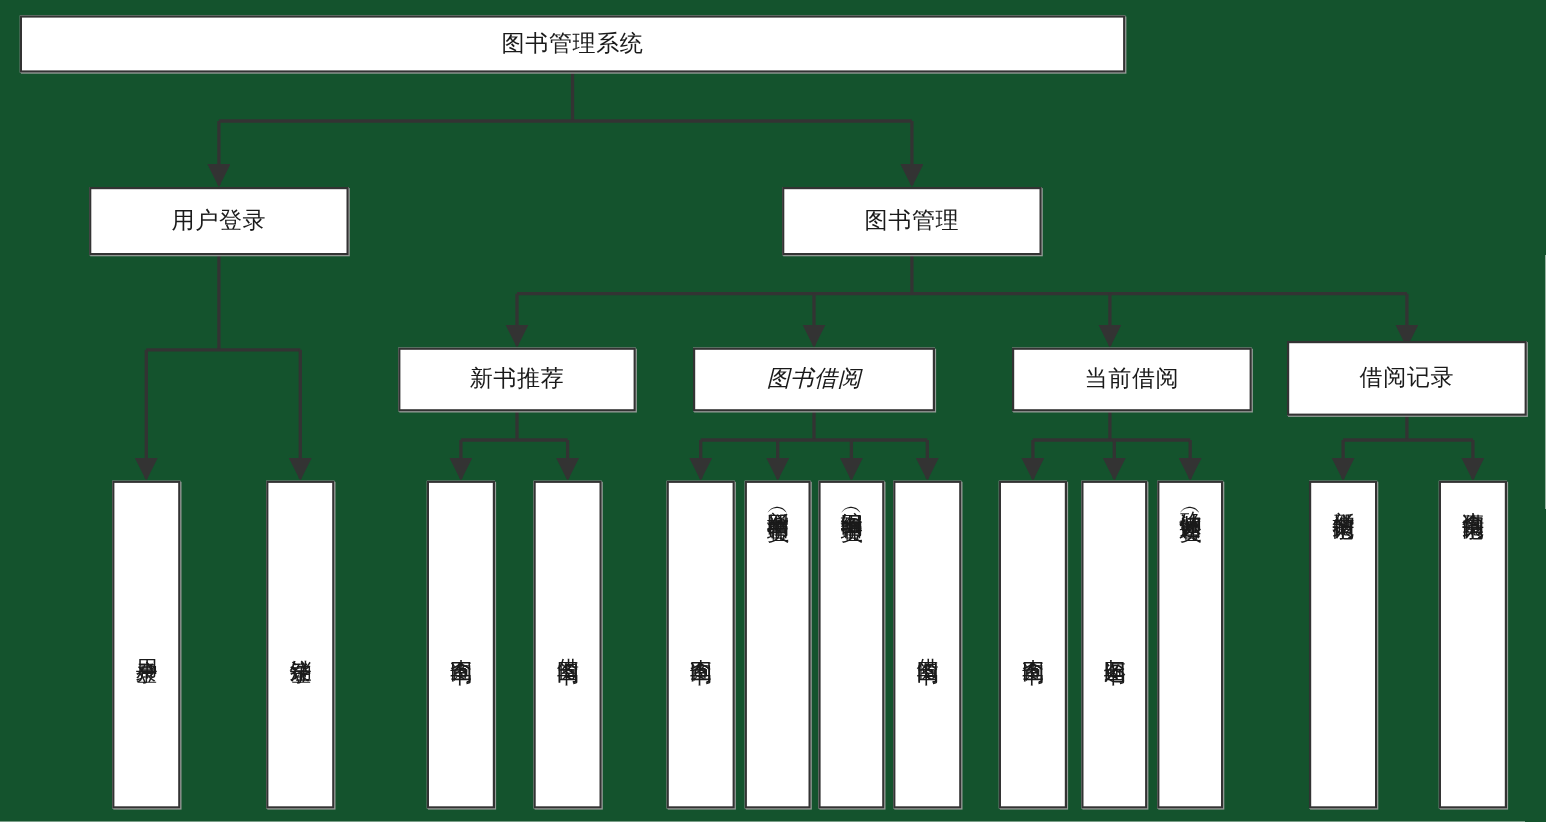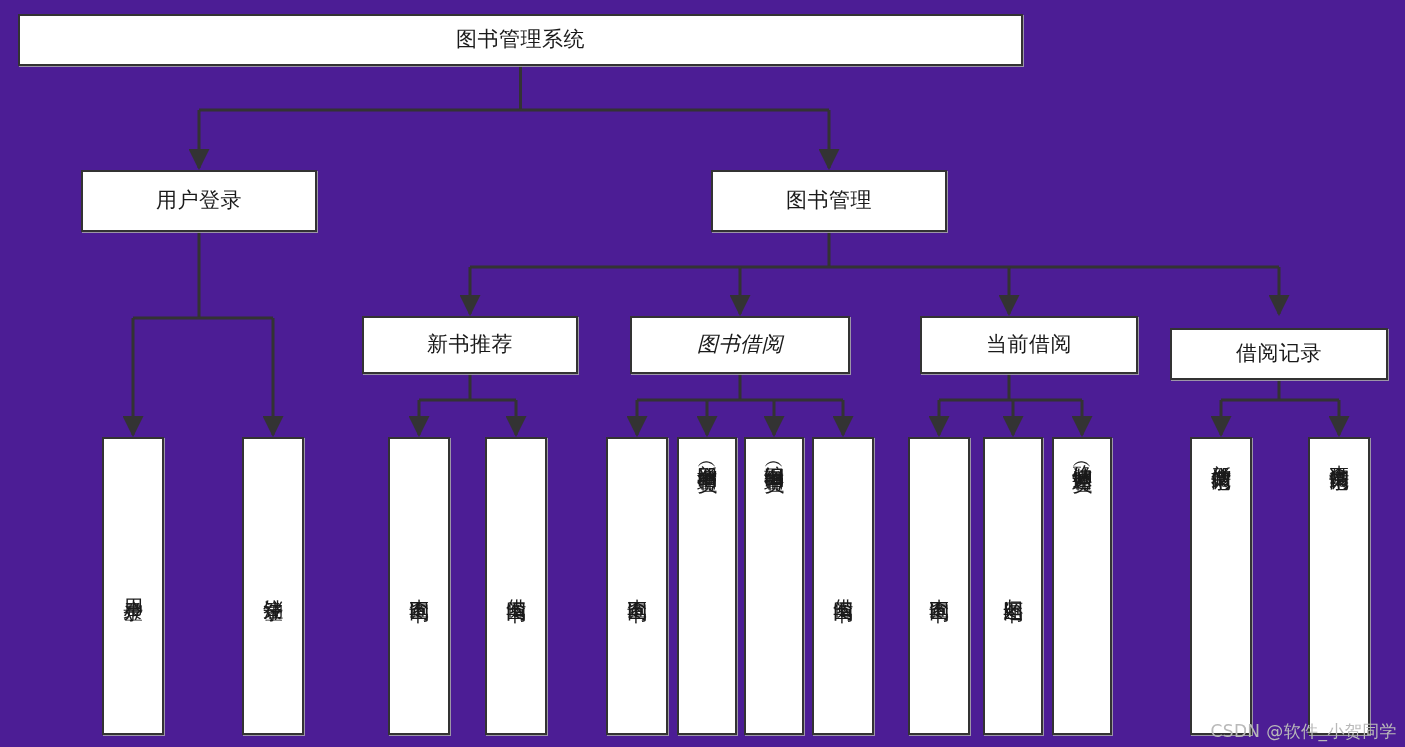--- a/index.html
+++ b/index.html
@@ -8,21 +8,21 @@
     padding: 0;
     background: #ffffff;
   }
   body {
     font-family: "DejaVu Sans", "Liberation Sans", sans-serif;
   }
   #canvas {
     position: relative;
     width: 1405px;
     height: 747px;
-    background: #4c1d95;
+    background: #14532d;
     overflow: hidden;
   }
   #wires {
     position: absolute;
     left: 0;
     top: 0;
     width: 1405px;
     height: 747px;
     pointer-events: none;
   }
@@ -130,21 +130,21 @@
       </div>
       <div class="node h" style="left: 362px; top: 316px; width: 216px; height: 58px; font-family: Liberation Serif, serif;">
         <span>新书推荐</span>
       </div>
       <div class="node h" style="left: 630px; top: 316px; width: 220px; height: 58px; font-style: italic;">
         <span>图书借阅</span>
       </div>
       <div class="node h" style="left: 920px; top: 316px; width: 218px; height: 58px;">
         <span>当前借阅</span>
       </div>
-      <div class="node h" style="left: 1170px; top: 328px; width: 218px; height: 52px;">
+      <div class="node h" style="left: 1170px; top: 310px; width: 218px; height: 68px;">
         <span>借阅记录</span>
       </div>
       <div class="node v center" style="left: 102px; top: 437px; width: 62px; height: 298px;">
         <span class="vtext">用户登录</span>
       </div>
       <div class="node v center" style="left: 242px; top: 437px; width: 62px; height: 298px;">
         <span class="vtext">注销登录</span>
       </div>
       <div class="node v center" style="left: 388px; top: 437px; width: 62px; height: 298px;">
         <span class="vtext">查询图书</span>
@@ -174,14 +174,13 @@
         <span class="vtext">确认归还（管理员）</span>
       </div>
       <div class="node v" style="left: 1190px; top: 437px; width: 62px; height: 298px;">
         <span class="vtext">新增借阅记录</span>
       </div>
       <div class="node v" style="left: 1308px; top: 437px; width: 62px; height: 298px;">
         <span class="vtext">查询借阅记录</span>
       </div>
     </div>
 
-  <div class="watermark">CSDN @软件_小贺同学</div>
 </div>
 
 </body></html>

